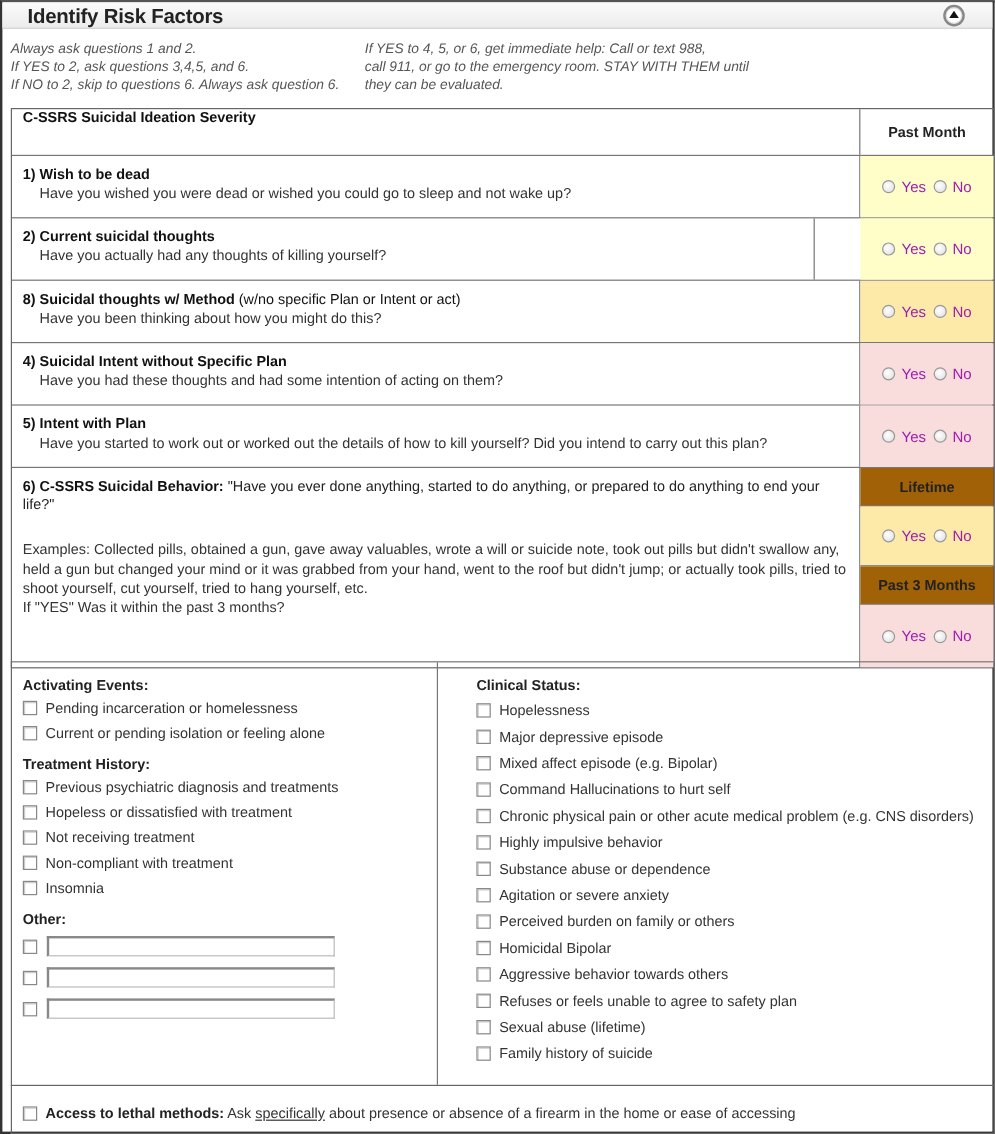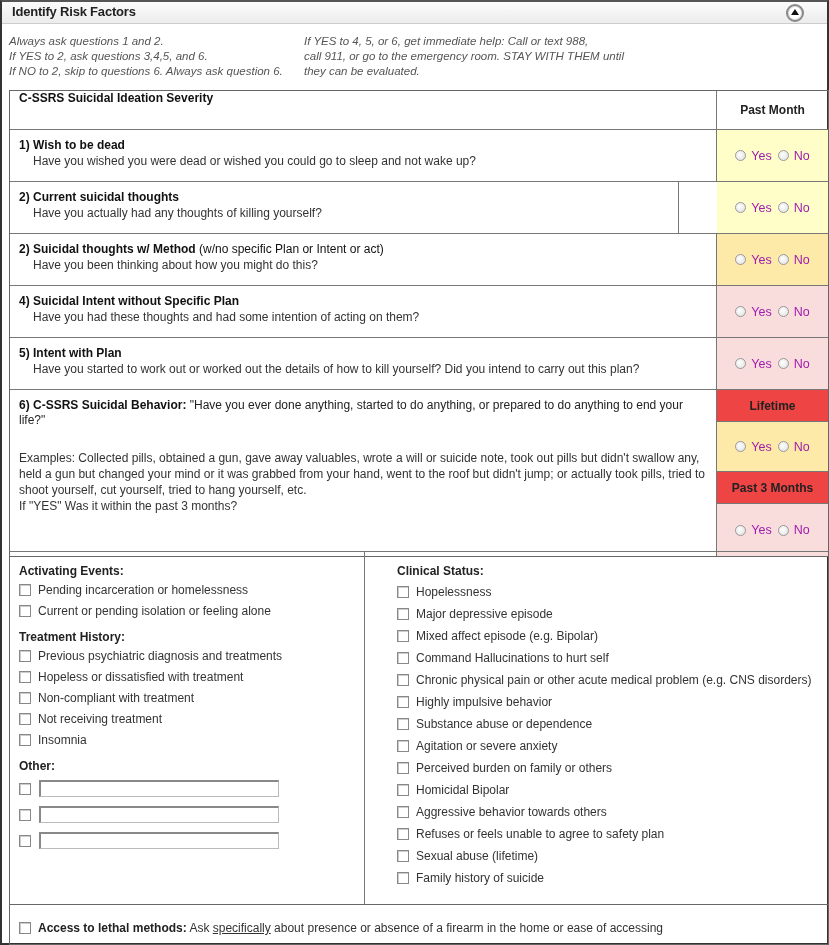--- a/index.html
+++ b/index.html
@@ -1,20 +1,20 @@
 <!DOCTYPE html>
 <html><head>
 <meta charset="utf-8">
 <style>
   * { box-sizing: border-box; margin: 0; padding: 0; }
   html, body { width: 829px; height: 945px; overflow: hidden; background: #fff; }
   body { font-family: "Liberation Sans", sans-serif; font-size: 12px; color: #222; position: relative; }
   .frame { position: absolute; left: 0; top: 0; width: 829px; height: 945px; border: 2px solid #333; border-top: 2px solid #555; background: #fff; }
   .header { position: absolute; left: 0; top: 0; width: 825px; height: 22px; background: linear-gradient(#fbfbfb, #ececec); border-bottom: 1px solid #ccc; }
-  .header-title { position: absolute; left: 10px; top: 2px; font-weight: bold; font-size: 13px; color: #222; letter-spacing: -0.2px; }
+  .header-title { position: absolute; left: 21px; top: 2px; font-weight: bold; font-size: 17px; color: #222; letter-spacing: -0.2px; }
   .collapse-btn { position: absolute; left: 784px; top: 2px; width: 18px; height: 18px; border-radius: 50%; border: 2px solid #888; background: #fff; box-shadow: inset 0 0 0 1px #ddd; cursor: pointer; }
   .collapse-btn::after { content: ""; position: absolute; left: 3px; top: 3px; width: 0; height: 0; border-left: 4px solid transparent; border-right: 4px solid transparent; border-bottom: 6px solid #111; }
   .instructions { position: absolute; top: 32px; font-style: italic; color: #555; font-size: 11.5px; line-height: 15px; }
   .instr-left { left: 7px; width: 290px; }
   .instr-right { left: 302px; width: 340px; }
   .line { display: block; white-space: nowrap; }
 
   .table { position: absolute; left: 7px; top: 88px; width: 820px; border: 1px solid #666; }
   .row { position: relative; border-bottom: 1px solid #777; display: flex; }
   .row:last-child { border-bottom: none; }
@@ -29,21 +29,21 @@
   .pink { background: #f9dcdc; }
 
   .radio-group { display: flex; align-items: center; gap: 6px; font-size: 12.5px; color: #a21caf; }
   .radio { width: 11px; height: 11px; border-radius: 50%; border: 1px solid #999; background: radial-gradient(circle at 40% 40%, #fff, #ddd); display: inline-block; margin-right: 5px; cursor: pointer; vertical-align: -1px; }
   .radio-item { display: inline-flex; align-items: center; cursor: pointer; }
 
   .behavior-row { height: 166px; }
   .behavior-q { padding: 8px 9px; }
   .behavior-q .examples { margin-top: 22px; line-height: 16px; color: #333; }
   .behavior-answers { width: 111px; display: flex; flex-direction: column; }
-  .ba-label { height: 32px; display: flex; align-items: center; justify-content: center; font-weight: bold; border-bottom: 1px solid #777; background: #ef4444; }
+  .ba-label { height: 32px; display: flex; align-items: center; justify-content: center; font-weight: bold; border-bottom: 1px solid #777; background: #a16207; }
   .ba-radio { height: 50px; display: flex; align-items: center; justify-content: center; border-bottom: 1px solid #777; }
   .ba-radio:last-child { border-bottom: none; }
 
   .risk-section { position: absolute; left: 7px; top: 549px; width: 820px; height: 354px; border: 1px solid #666; border-top: 1px solid #777; }
   .risk-col-left { position: absolute; left: 0; top: 0; width: 355px; height: 352px; border-right: 1px solid #777; padding: 12px 9px; }
   .risk-col-right { position: absolute; left: 356px; top: 0; width: 537px; padding: 12px 31px; }
   .group-title { font-weight: bold; font-size: 12px; color: #222; margin-bottom: 5px; display: block; }
   .cb-item { display: flex; align-items: flex-start; margin-bottom: 6px; line-height: 15px; color: #333; font-size: 12px; }
   .cb { width: 12px; height: 12px; border: 1px solid #888; background: #fff; box-shadow: inset 1px 1px 0 #ccc; flex-shrink: 0; margin-right: 7px; margin-top: 1px; cursor: pointer; }
   .group { margin-bottom: 11px; }
@@ -119,21 +119,21 @@
           <label class="radio-item">
               <span class="radio"></span>
               <span>No</span>
             </label>
         </div>
       </div>
     </div>
 
     <div class="row" style="height:52px;">
       <div class="qcell">
-        <span class="q-title"><span>2) Suicidal thoughts w/ Method</span><span class="normal"> (w/no specific Plan or Intent or act)</span></span>
+        <span class="q-title"><span>8) Suicidal thoughts w/ Method</span><span class="normal"> (w/no specific Plan or Intent or act)</span></span>
         <span class="q-text">Have you been thinking about how you might do this?</span>
       </div>
       <div class="acell orange">
         <div class="radio-group">
           <label class="radio-item">
               <span class="radio"></span>
               <span>Yes</span>
             </label>
           <label class="radio-item">
               <span class="radio"></span>
@@ -240,25 +240,25 @@
         <div class="cb-item">
             <span class="cb"></span>
             <span>Previous psychiatric diagnosis and treatments</span>
           </div>
         <div class="cb-item">
             <span class="cb"></span>
             <span>Hopeless or dissatisfied with treatment</span>
           </div>
         <div class="cb-item">
             <span class="cb"></span>
+            <span>Not receiving treatment</span>
+          </div>
+        <div class="cb-item">
+            <span class="cb"></span>
             <span>Non-compliant with treatment</span>
-          </div>
-        <div class="cb-item">
-            <span class="cb"></span>
-            <span>Not receiving treatment</span>
           </div>
         <div class="cb-item">
             <span class="cb"></span>
             <span>Insomnia</span>
           </div>
       </div>
       <div class="group">
         <span class="group-title" style="margin-bottom:7px;">Other:</span>
         <div class="other-row">
             <span class="cb" style="margin-right:0;"></span>

